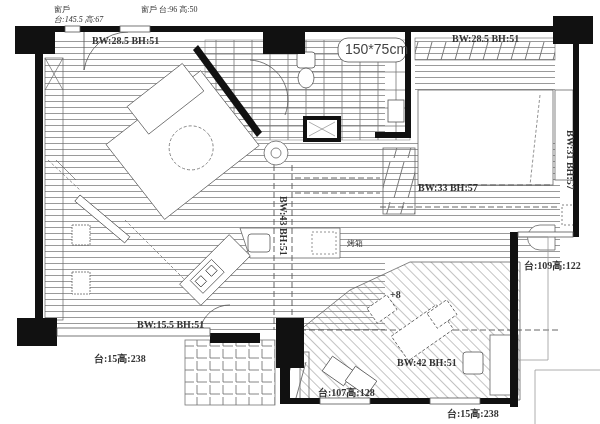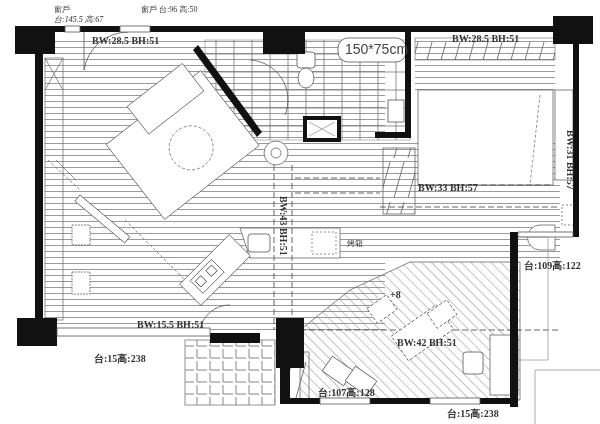--- a/index.html
+++ b/index.html
@@ -183,15 +183,15 @@
 <div class="lbl small" style="left:452px;top:34px;">BW:28.5 BH:51</div>
 <div class="lbl tub" style="left:345px;top:45px;">150*75cm</div>
 <div class="lbl small" style="left:418px;top:183px;">BW:33 BH:57</div>
 <div class="lbl small vert" style="left:566px;top:130px;">BW:31 BH:57</div>
 <div class="lbl small vert" style="left:279px;top:196px;">BW:43 BH:51</div>
 <div class="lbl" style="left:315px;top:239px;margin-left:32px;">烤箱</div>
 <div class="lbl small" style="left:524px;top:261px;">台:109高:122</div>
 <div class="lbl small" style="left:137px;top:320px;">BW:15.5 BH:51</div>
 <div class="lbl small" style="left:94px;top:354px;">台:15高:238</div>
 <div class="lbl small" style="left:390px;top:290px;">+8</div>
-<div class="lbl small" style="left:397px;top:338px;">BW:42 BH:51</div>
+<div class="lbl small" style="left:397px;top:358px;">BW:42 BH:51</div>
 <div class="lbl small" style="left:318px;top:388px;">台:107高:128</div>
 <div class="lbl small" style="left:447px;top:409px;">台:15高:238</div>
 
 </body></html>

